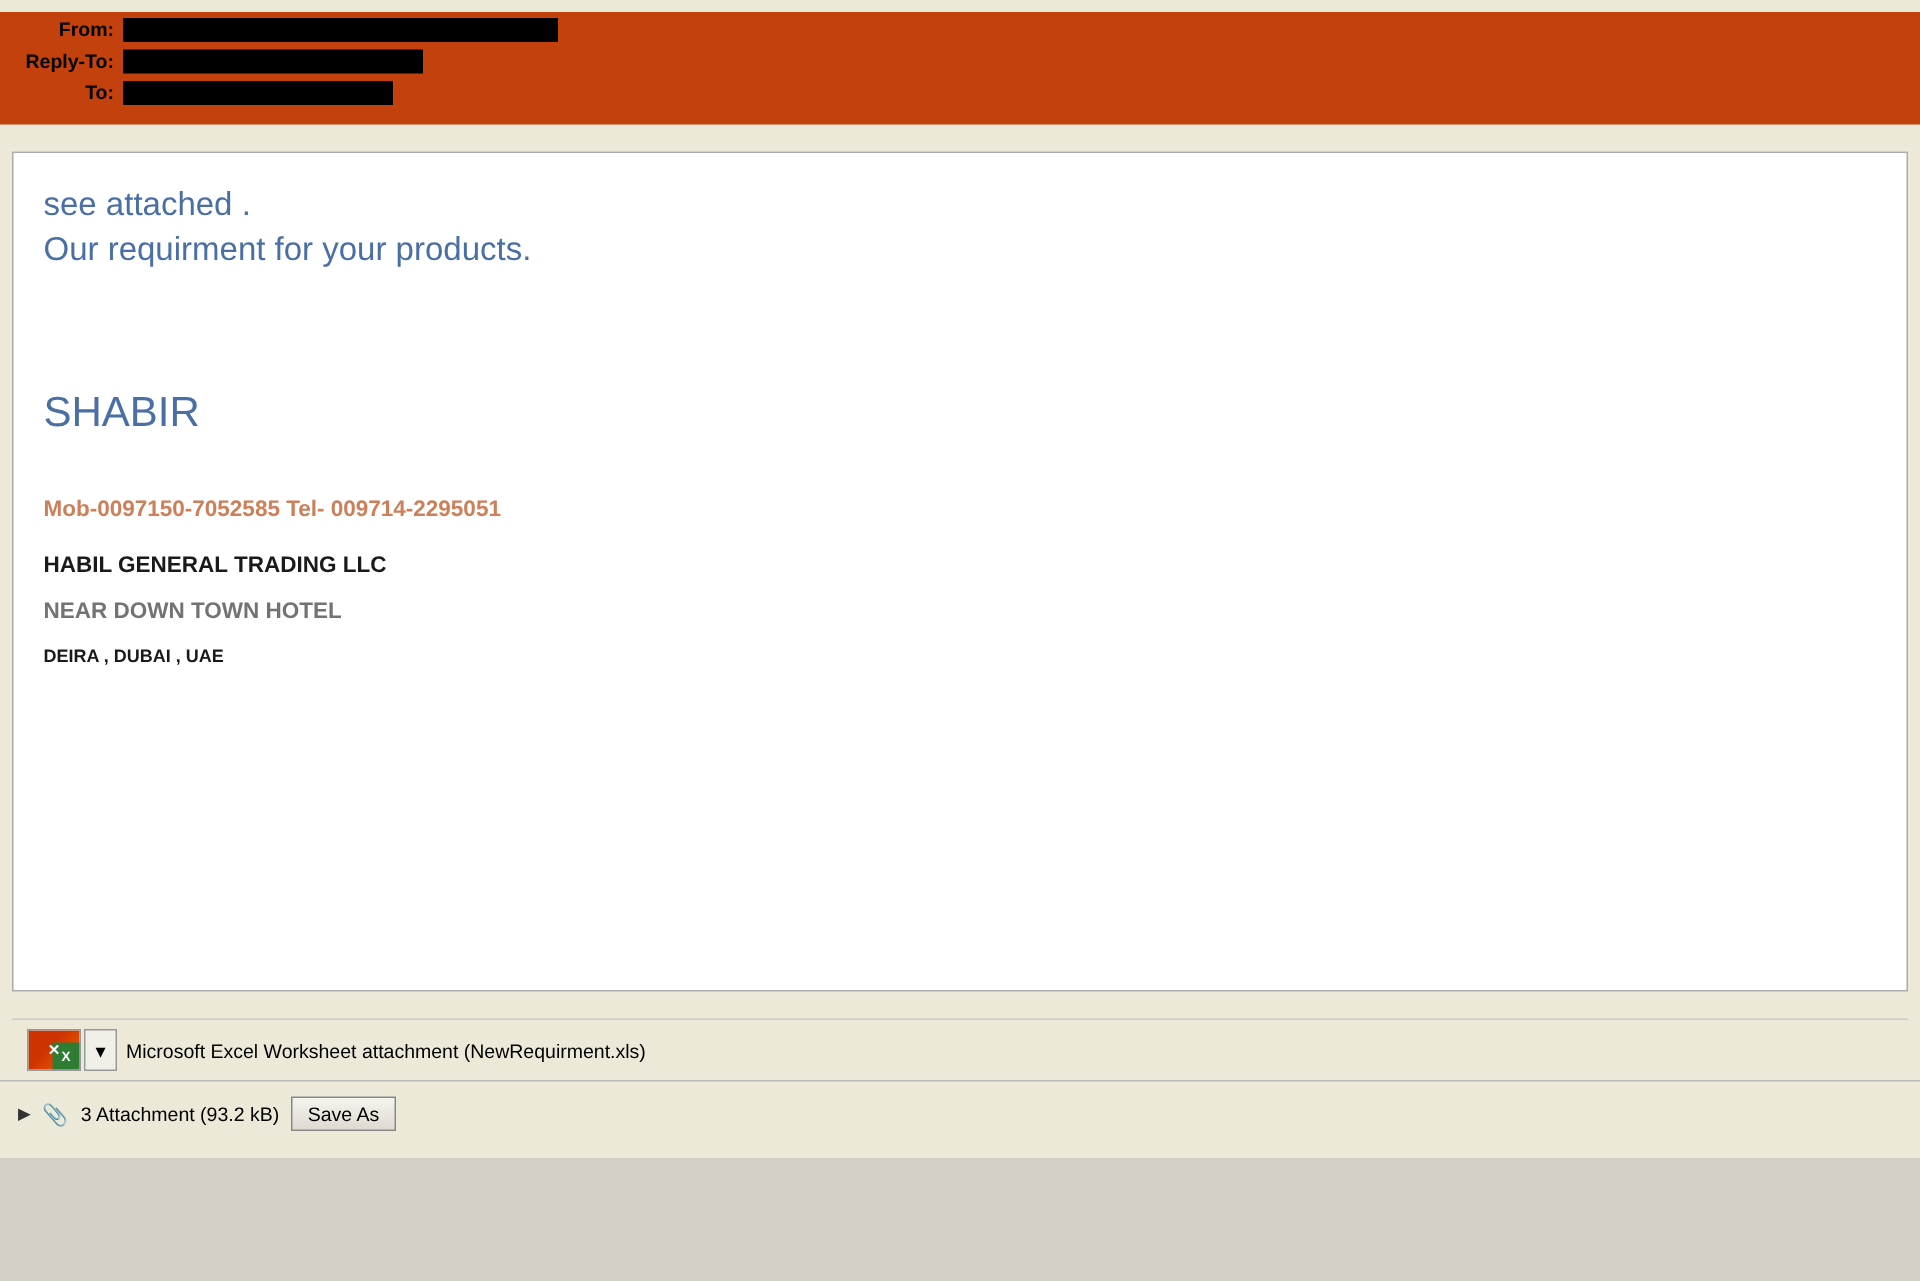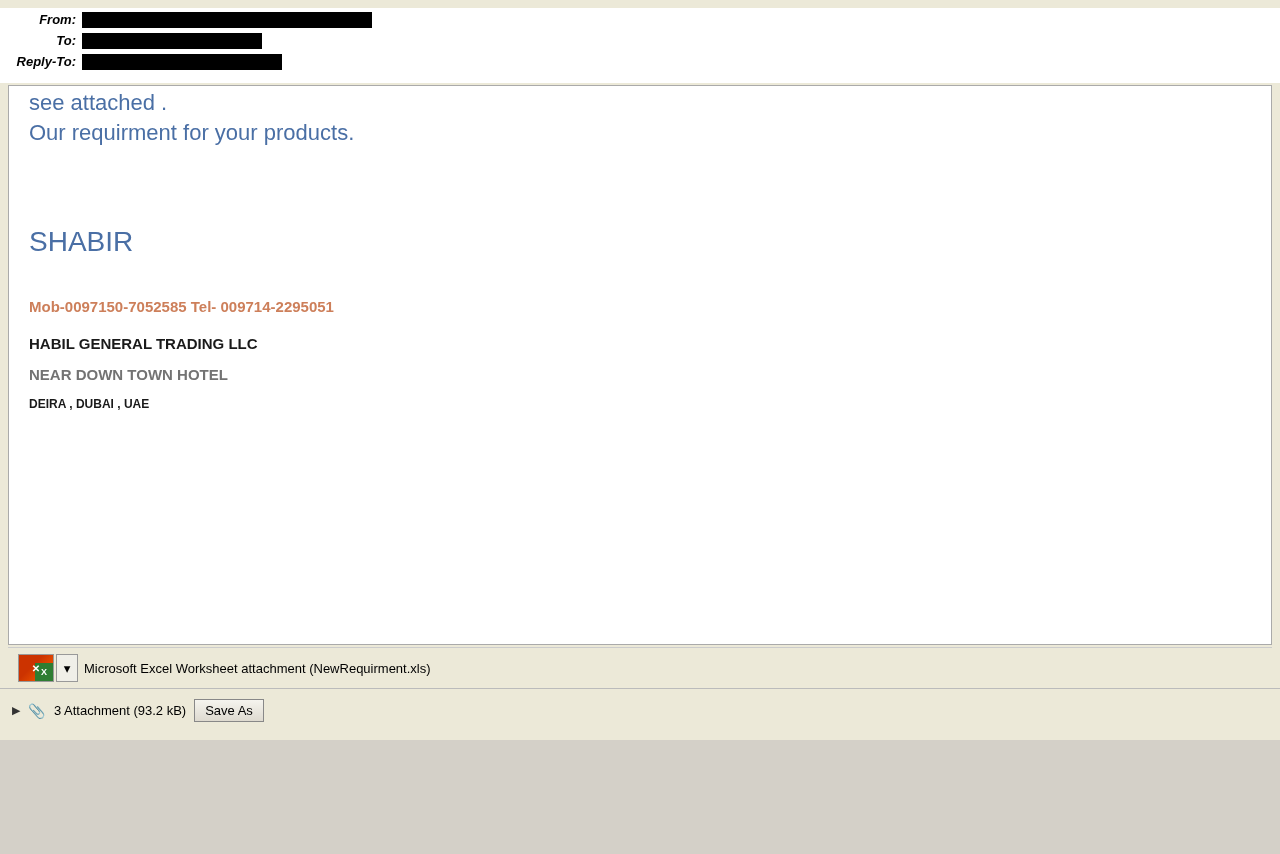--- a/index.html
+++ b/index.html
@@ -16,22 +16,21 @@
       min-height: 854px;
     }
 
     .email-container {
       background-color: #ece9d8;
       padding: 8px 0;
     }
 
     .email-headers {
       padding: 4px 12px 8px 12px;
-      background-color: #ffffff;
-      font-style: italic;
+      background-color: #c2410c;
     }
 
     .header-row {
       display: flex;
       align-items: flex-start;
       margin-bottom: 2px;
       font-size: 13px;
     }
 
     .header-label {
@@ -47,24 +46,24 @@
       color: #000;
     }
 
     .header-value-redacted {
       background-color: #000;
       display: inline-block;
       height: 16px;
     }
 
     .email-body-wrapper {
-      margin: 2px 8px;
+      margin: 18px 8px;
       border: 1px solid #aaa;
       background-color: #fff;
-      padding: 4px 20px;
+      padding: 21px 20px;
       min-height: 560px;
     }
 
     .body-line1 {
       color: #4a6fa5;
       font-size: 22px;
       font-weight: normal;
       margin-bottom: 4px;
     }
 
@@ -215,30 +214,30 @@
   <div class="email-headers">
 
     <div class="header-row">
       <span class="header-label">From:</span>
       <span class="header-value">
         <span class="header-value-redacted" style="width:290px;"></span>
       </span>
     </div>
 
     <div class="header-row">
+      <span class="header-label">Reply-To:</span>
+      <span class="header-value">
+        <span class="header-value-redacted" style="width:200px;"></span>
+      </span>
+    </div>
+
+    <div class="header-row">
       <span class="header-label">To:</span>
       <span class="header-value">
         <span class="header-value-redacted" style="width:180px;"></span>
-      </span>
-    </div>
-
-    <div class="header-row">
-      <span class="header-label">Reply-To:</span>
-      <span class="header-value">
-        <span class="header-value-redacted" style="width:200px;"></span>
       </span>
     </div>
 
 
 
   </div>
 
   <div class="email-body-wrapper">
 
     <p class="body-line1">see attached .</p>

